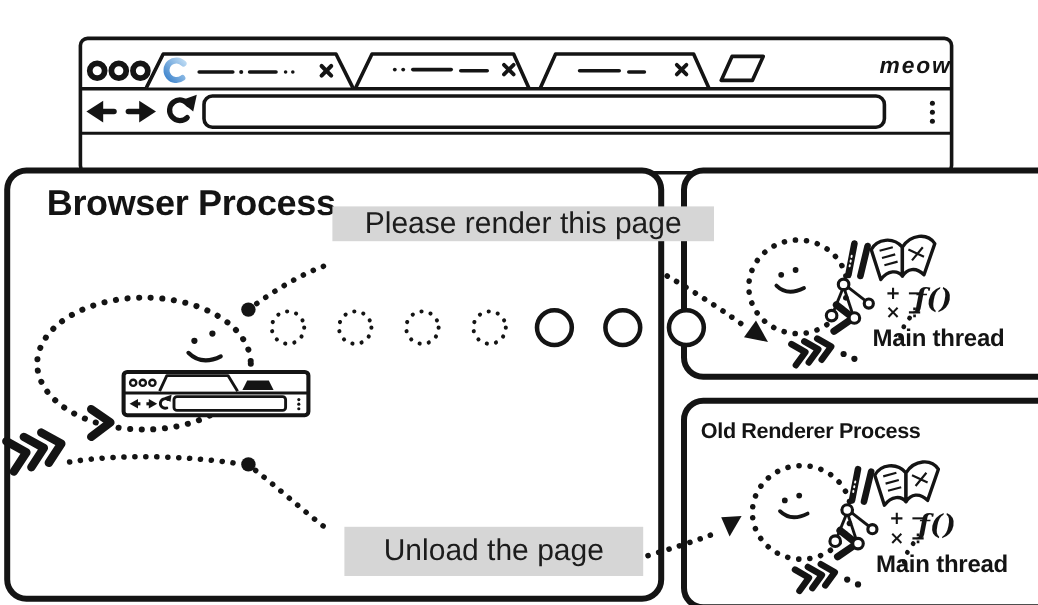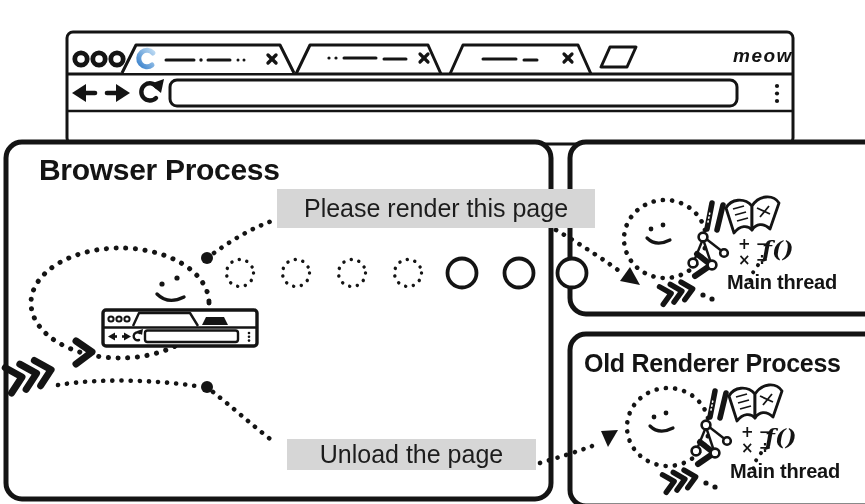--- a/index.html
+++ b/index.html
@@ -246,23 +246,23 @@
     <polygon points="618,414 601,415 608,431" fill="#141414"></polygon>
   </g>
 </svg>
 
   <div class="ovl meow" style="left:733px;top:29px;">meow</div>
 
 
   <div class="ovl proc-title" style="left:39px;top:137px;font-size:30px;">Browser Process</div>
 
 
-  <div class="ovl proc-title" style="left:584px;top:333px;font-size:25px;">Old Renderer Process</div>
-
-  <div class="ovl msg-label" style="left:277px;top:173px;width:318px;height:39px;">Please render this page</div>
-
-  <div class="ovl msg-label" style="left:287px;top:423px;width:249px;height:31px;">Unload the page</div>
+  <div class="ovl proc-title" style="left:584px;top:333px;font-size:18px;">Old Renderer Process</div>
+
+  <div class="ovl msg-label" style="left:277px;top:156px;width:318px;height:29px;">Please render this page</div>
+
+  <div class="ovl msg-label" style="left:287px;top:423px;width:249px;height:41px;">Unload the page</div>
 
 
   <div class="ovl thread-label" style="left:727px;top:255px;">Main thread</div>
 
   <div class="ovl thread-label" style="left:730px;top:444px;">Main thread</div>
 </div>
 
 </body></html>

